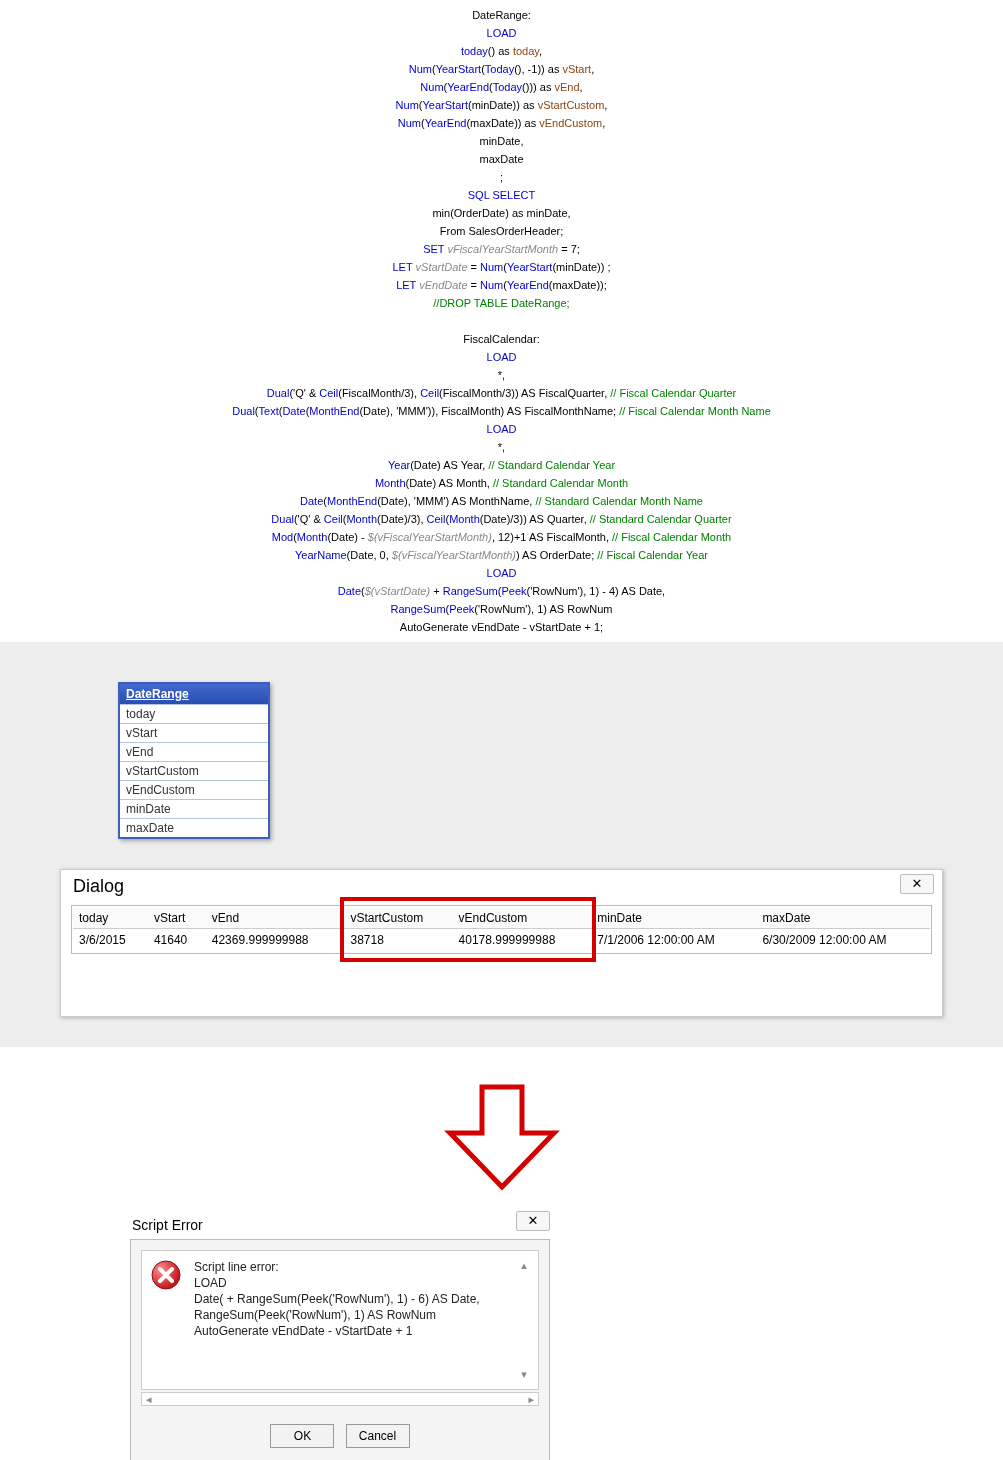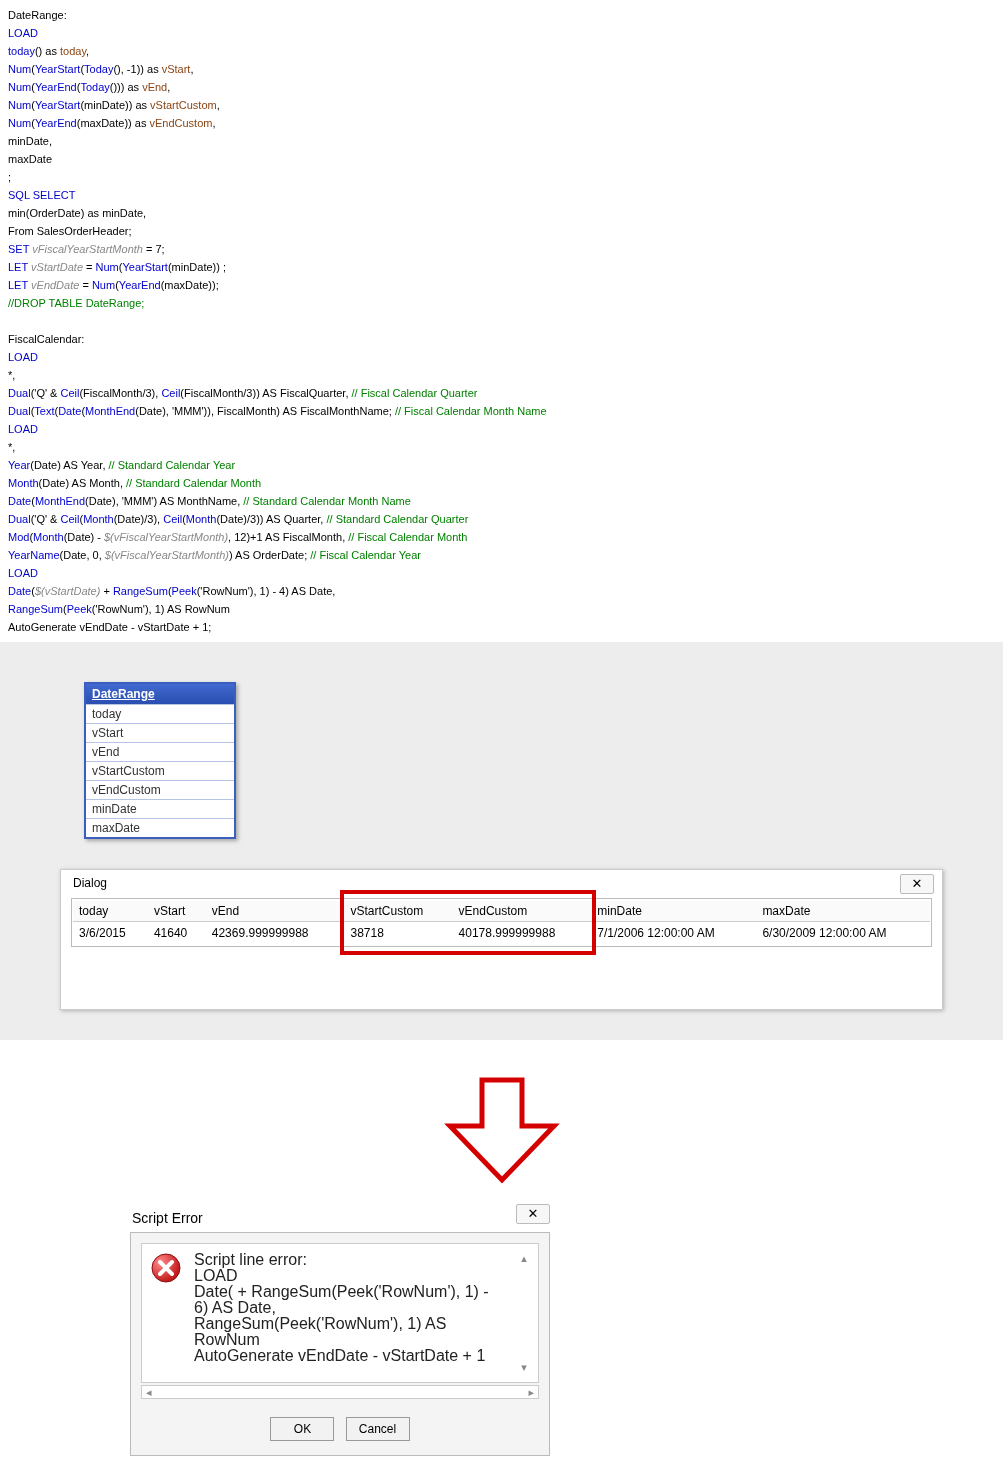--- a/index.html
+++ b/index.html
@@ -8,35 +8,35 @@
     font-family: Arial, sans-serif;
     font-size: 11px;
     background: #fff;
     width: 1003px;
   }
   .code-area {
     padding: 6px 8px;
     background: #fff;
     line-height: 18px;
   }
-  .code-line { white-space: nowrap; }
+  .code-line { white-space: nowrap; text-align: center; }
   .c-black  { color: #000; }
   .c-blue   { color: #0000cc; }
   .c-green  { color: #008000; }
   .c-ital   { font-style: italic; color:#888; }
   .c-brown  { color: #8b4513; }
 
   .gray-band {
     background: #ededed;
     padding: 40px 0 30px 0;
   }
 
   
   .dr-box {
-    margin-left: 84px;
+    margin-left: 118px;
     width: 152px;
     border: 2px solid #3b5fbf;
     background: #fff;
     box-shadow: 2px 2px 4px rgba(0,0,0,0.3);
   }
   .dr-header {
     background: linear-gradient(#4169cf,#2a4eb0);
     color: #fff;
     font-weight: bold;
     padding: 3px 6px;
@@ -54,21 +54,21 @@
   
   .dialog-wrap {
     margin: 30px 60px 0 60px;
     border: 1px solid #ccc;
     background: #fff;
     box-shadow: 1px 1px 4px rgba(0,0,0,0.25);
     position: relative;
     padding-bottom: 60px;
   }
   .dialog-title {
-    font-size: 12px;
+    font-size: 18px;
     padding: 6px 12px;
   }
   .dialog-close {
     position: absolute;
     top: 4px; right: 8px;
     width: 34px; height: 20px;
     border: 1px solid #bbb;
     text-align: center;
     line-height: 18px;
     font-size: 13px;
@@ -148,21 +148,21 @@
     border: 1px solid #ccc;
     background: #fff;
     padding: 8px;
     position: relative;
     height: 140px;
   }
   .err-icon {
     width: 32px; height: 32px;
     flex: 0 0 32px;
   }
-  .err-text { font-size: 16px; line-height: 16px; color:#222; flex:1; }
+  .err-text { font-size: 12px; line-height: 16px; color:#222; flex:1; }
   .err-scroll-v {
     width: 12px;
     display:flex; flex-direction:column; justify-content:space-between;
     align-items:center;
     color:#888;
     align-self: stretch;
   }
   .err-scroll-h {
     border:1px solid #ccc;
     background:#fff;

